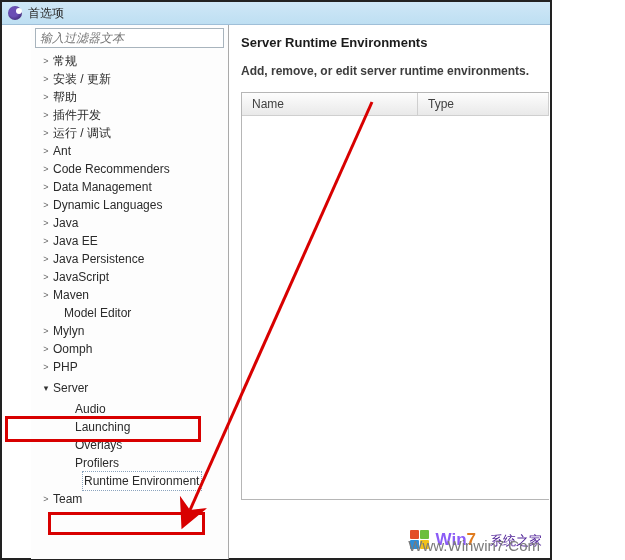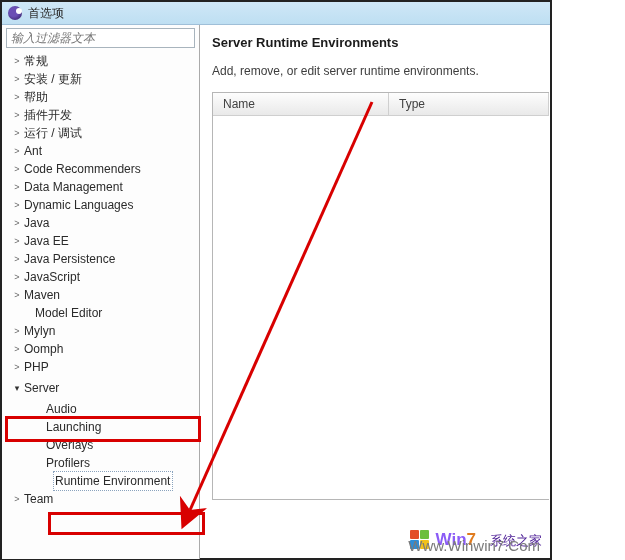--- a/index.html
+++ b/index.html
@@ -45,20 +45,21 @@
     right: 0px;
     top: 2px;
     width: 6px;
     height: 6px;
     background: #fff;
     border-radius: 50%;
   }
   .content {
     display: flex;
     height: calc(100% - 22px);
+    padding-left: 29px;
   }
   .left {
     width: 198px;
     border-right: 1px solid #aaa;
     background: #fdfdfd;
     display: flex;
     flex-direction: column;
     padding: 3px 0 0 3px;
     box-sizing: border-box;
   }
@@ -136,20 +137,21 @@
   }
   .page-title {
     font-weight: bold;
     font-size: 13px;
     color: #1b1b1b;
     margin-bottom: 14px;
   }
   .desc {
     color: #3d3d3d;
     margin-bottom: 14px;
+    font-weight: bold;
   }
   .table-label {
     color: #3d3d3d;
     margin-bottom: 4px;
   }
   .table {
     border: 1px solid #b6b6b6;
     border-right: none;
     width: calc(100% - 2px);
     height: 406px;

